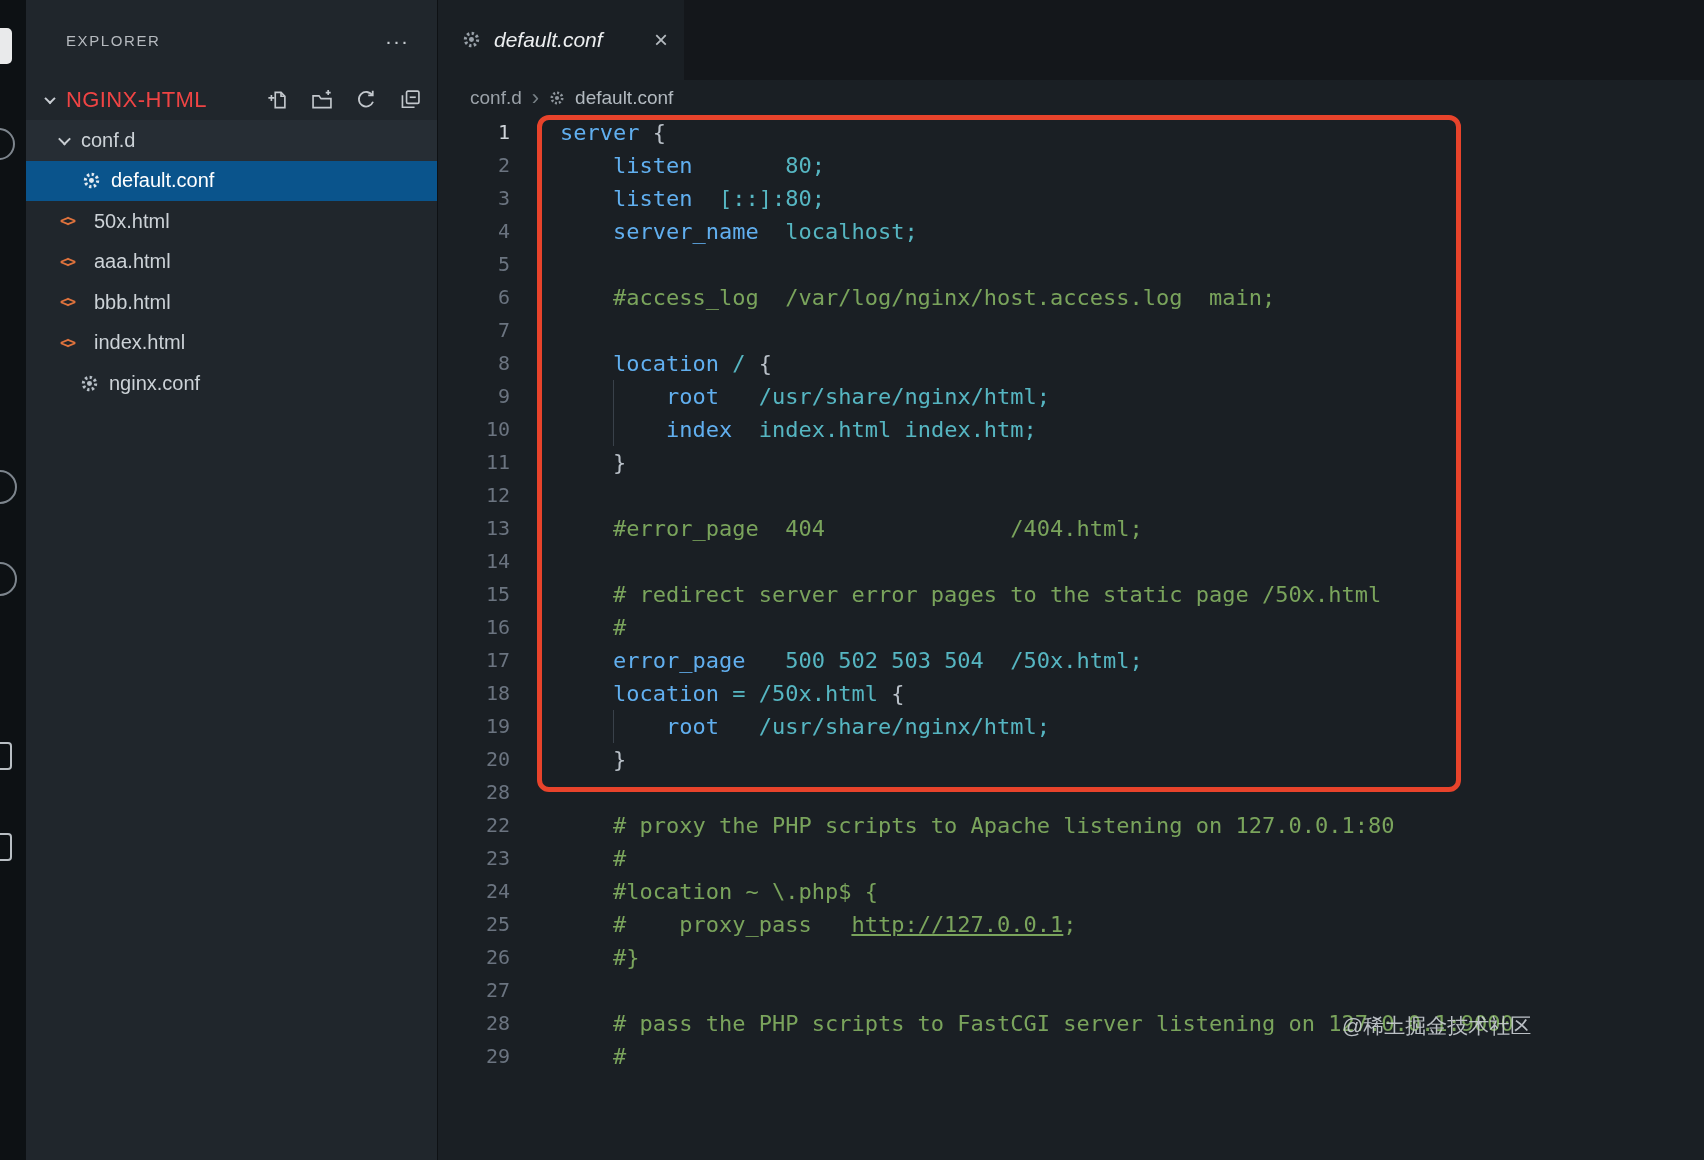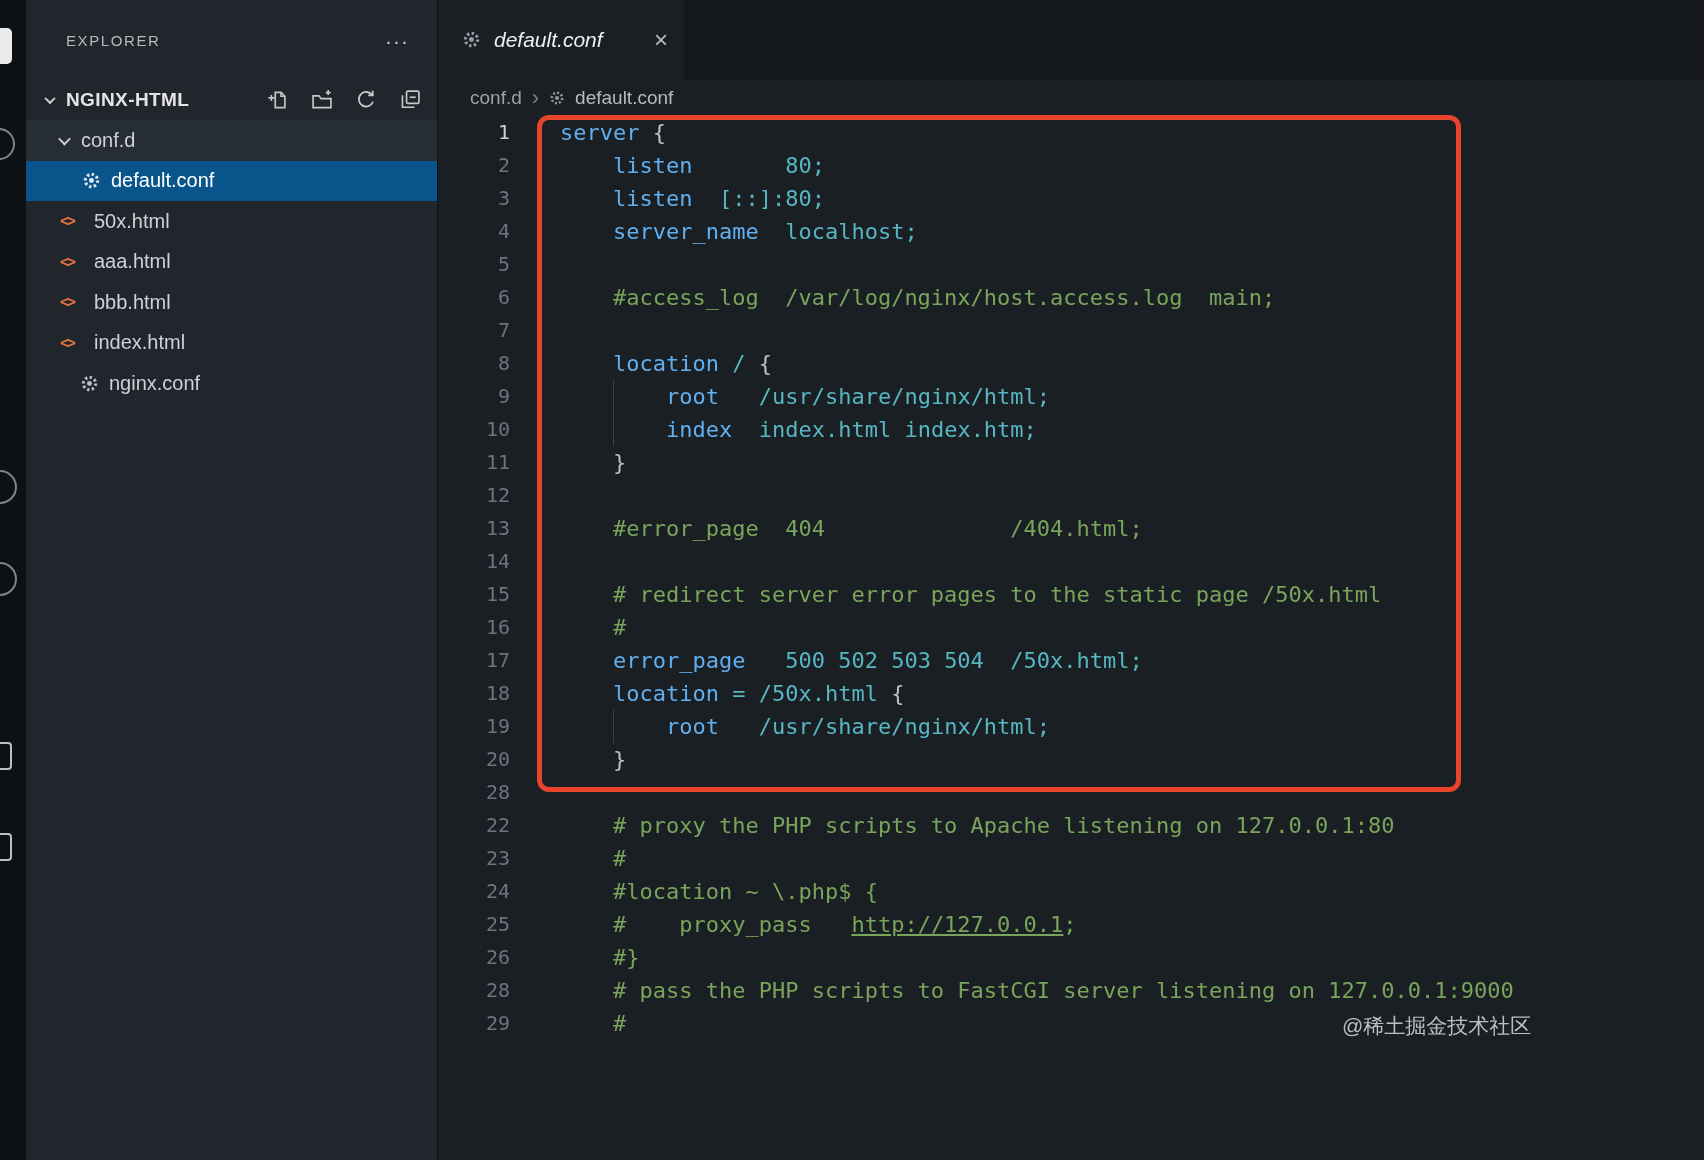--- a/index.html
+++ b/index.html
@@ -41,21 +41,21 @@
   .section-header {
     height: 40px; flex: none; display: flex; align-items: center;
     padding-left: 20px; cursor: pointer;
   }
   .chev {
     display: inline-block; width: 9px; height: 9px;
     border-right: 2px solid #c8cdd2; border-bottom: 2px solid #c8cdd2;
     transform: rotate(45deg) translate(-1px,-1px);
   }
   .section-header .chev { width: 8px; height: 8px; margin-right: 12px; }
-  .section-label { color: #e5e5e5; font-size: 19px; font-weight: bold; letter-spacing: 0.4px; flex: 1; }
+  .section-label { color: #ef4444; font-size: 22px; font-weight: normal; letter-spacing: 0.4px; flex: 1; }
   .section-actions { display: flex; gap: 22px; margin-right: 16px; }
   .section-actions svg { color: #c3c8cd; cursor: pointer; display: block; }
 
   .file-tree { flex: 1; }
   .tree-row {
     display: flex; align-items: center; height: 40.5px; cursor: pointer;
     font-size: 20px; color: #ccd2d7;
   }
   .tree-row .chev { margin-right: 12px; flex: none; }
   .tree-row.tinted { background: #262d34; }
@@ -333,20 +333,24 @@
           </div>
           <div class="code-row">
             <div class="gutter">25</div>
             <div class="line-content"><span class="tok-fg">    </span><span class="tok-com">#    proxy_pass   </span><span class="tok-link">http://127.0.0.1</span><span class="tok-com">;</span></div>
           </div>
           <div class="code-row">
             <div class="gutter">26</div>
             <div class="line-content"><span class="tok-fg">    </span><span class="tok-com">#}</span></div>
           </div>
           <div class="code-row">
+            <div class="gutter">27</div>
+            <div class="line-content"></div>
+          </div>
+          <div class="code-row">
             <div class="gutter">28</div>
             <div class="line-content"><span class="tok-fg">    </span><span class="tok-com"># pass the PHP scripts to FastCGI server listening on 127.0.0.1:9000</span></div>
           </div>
           <div class="code-row">
             <div class="gutter">29</div>
             <div class="line-content"><span class="tok-fg">    </span><span class="tok-com">#</span></div>
           </div>
         </div>
     </div>
 

